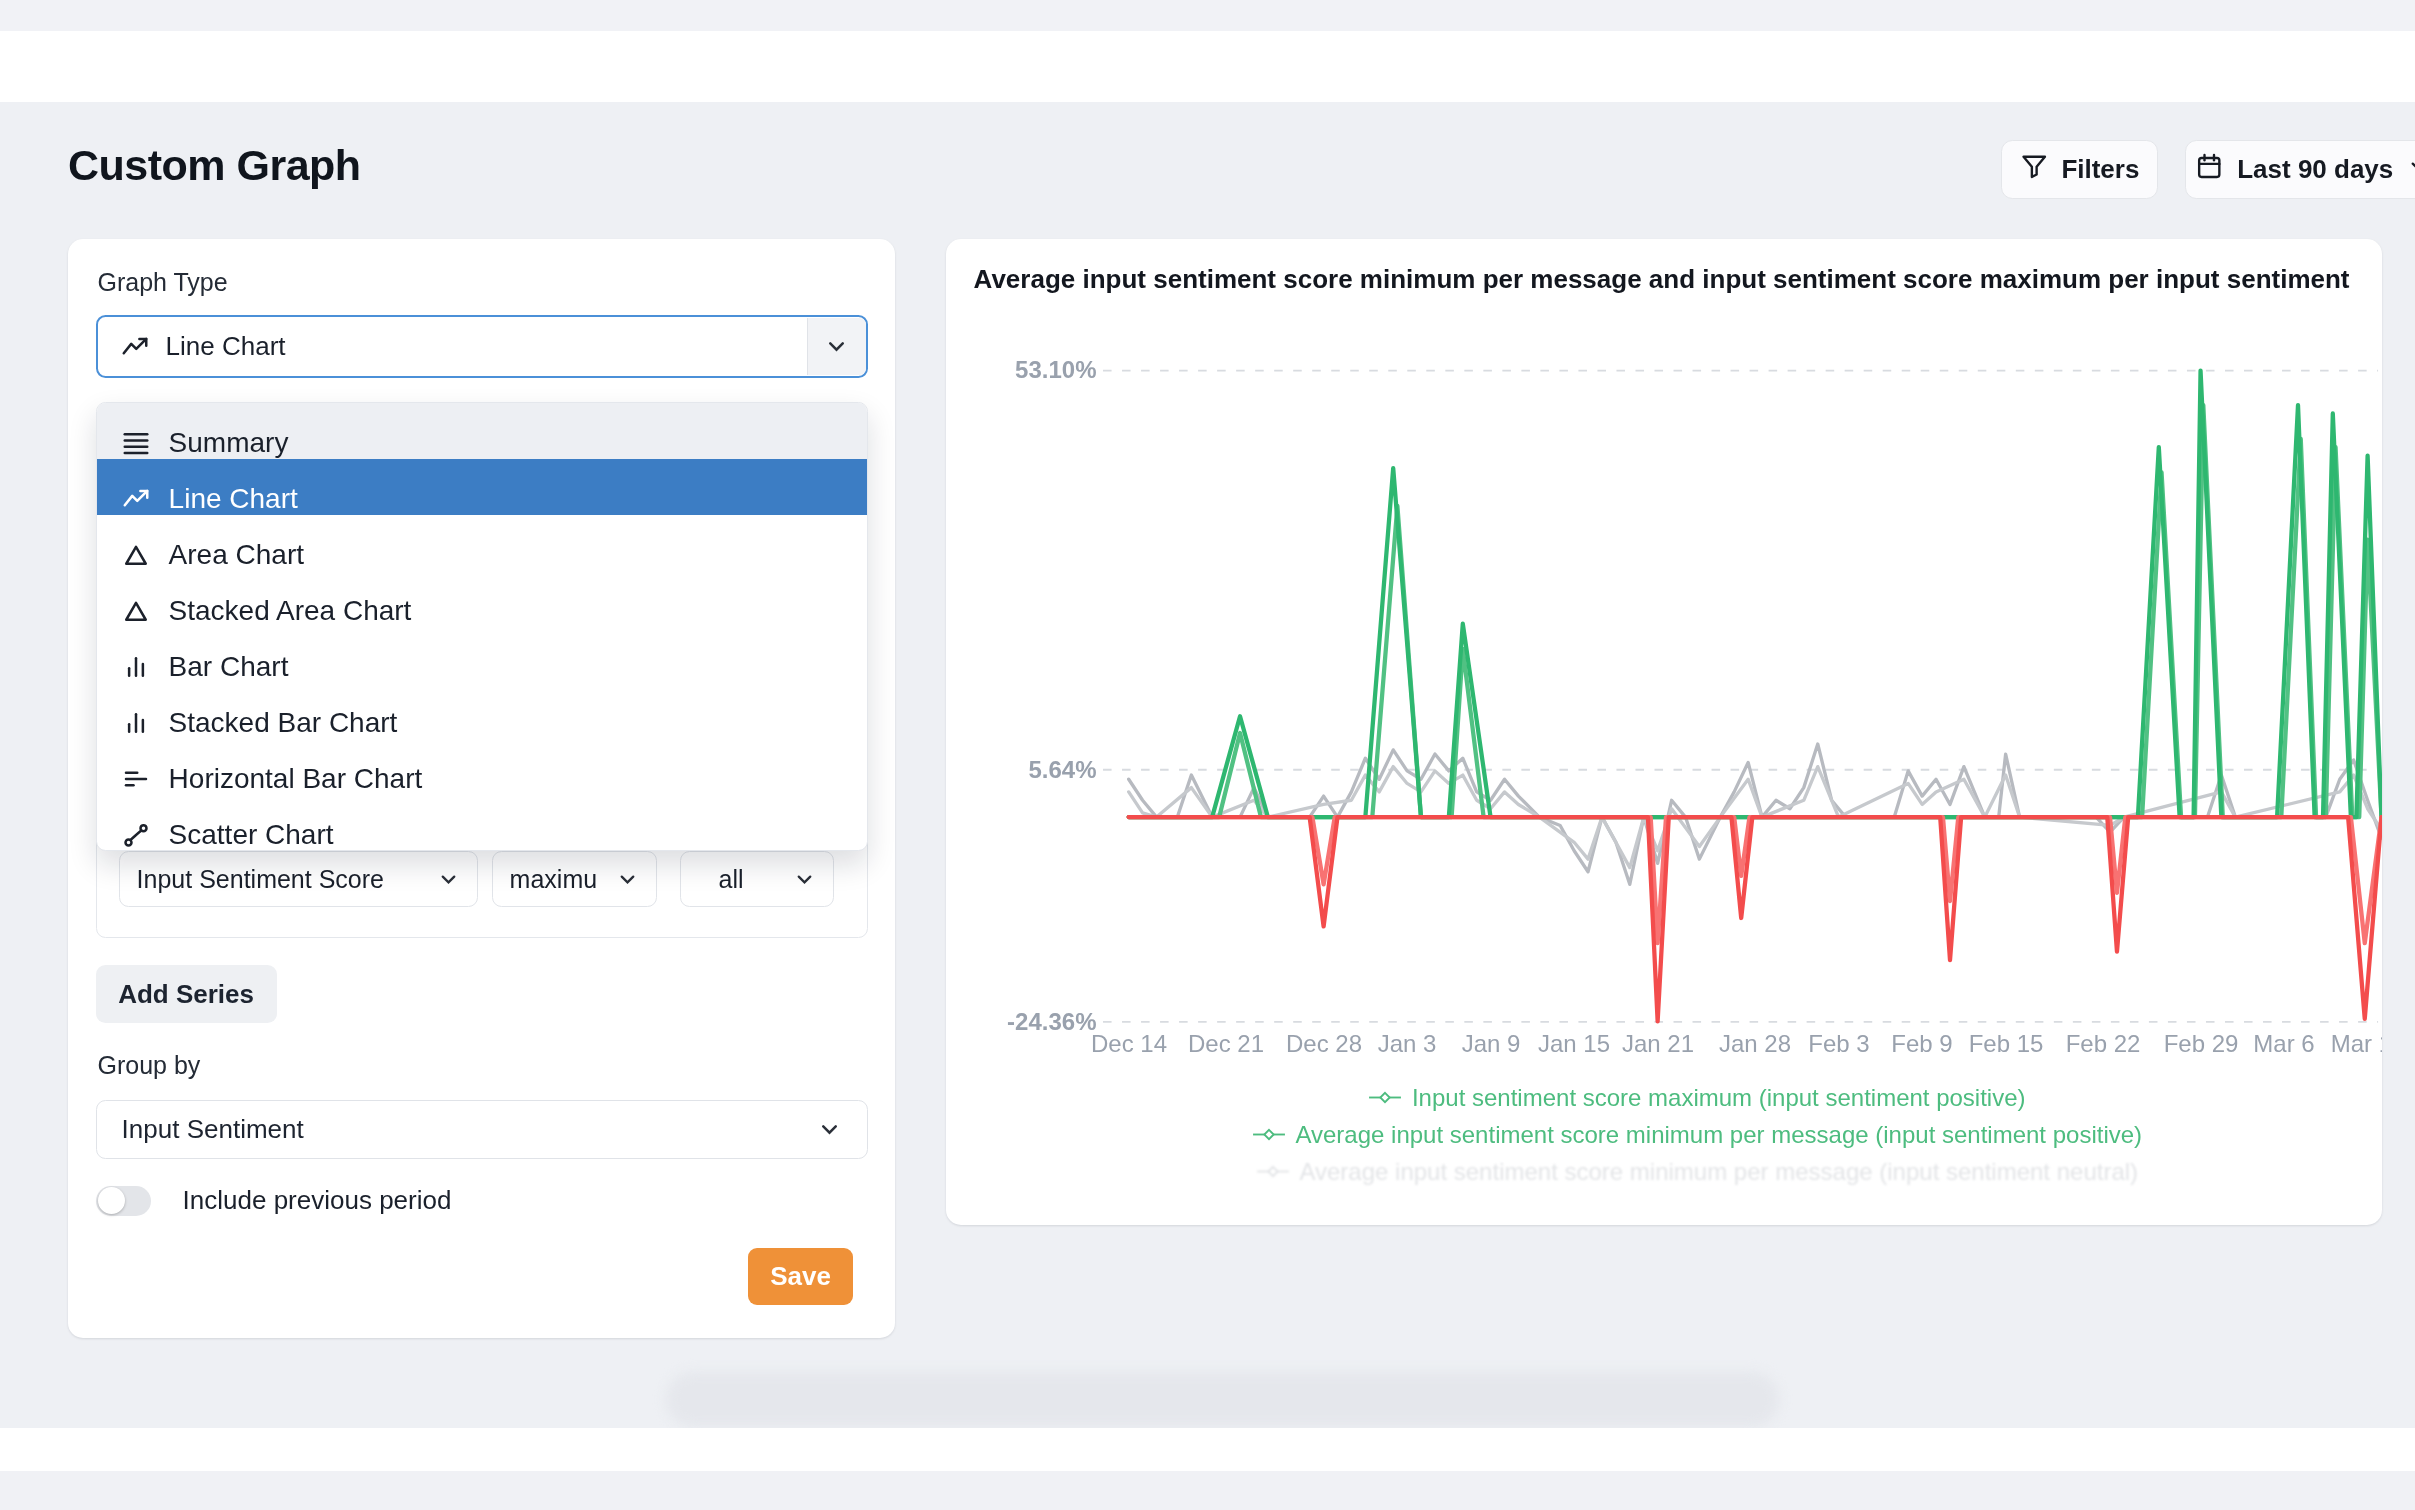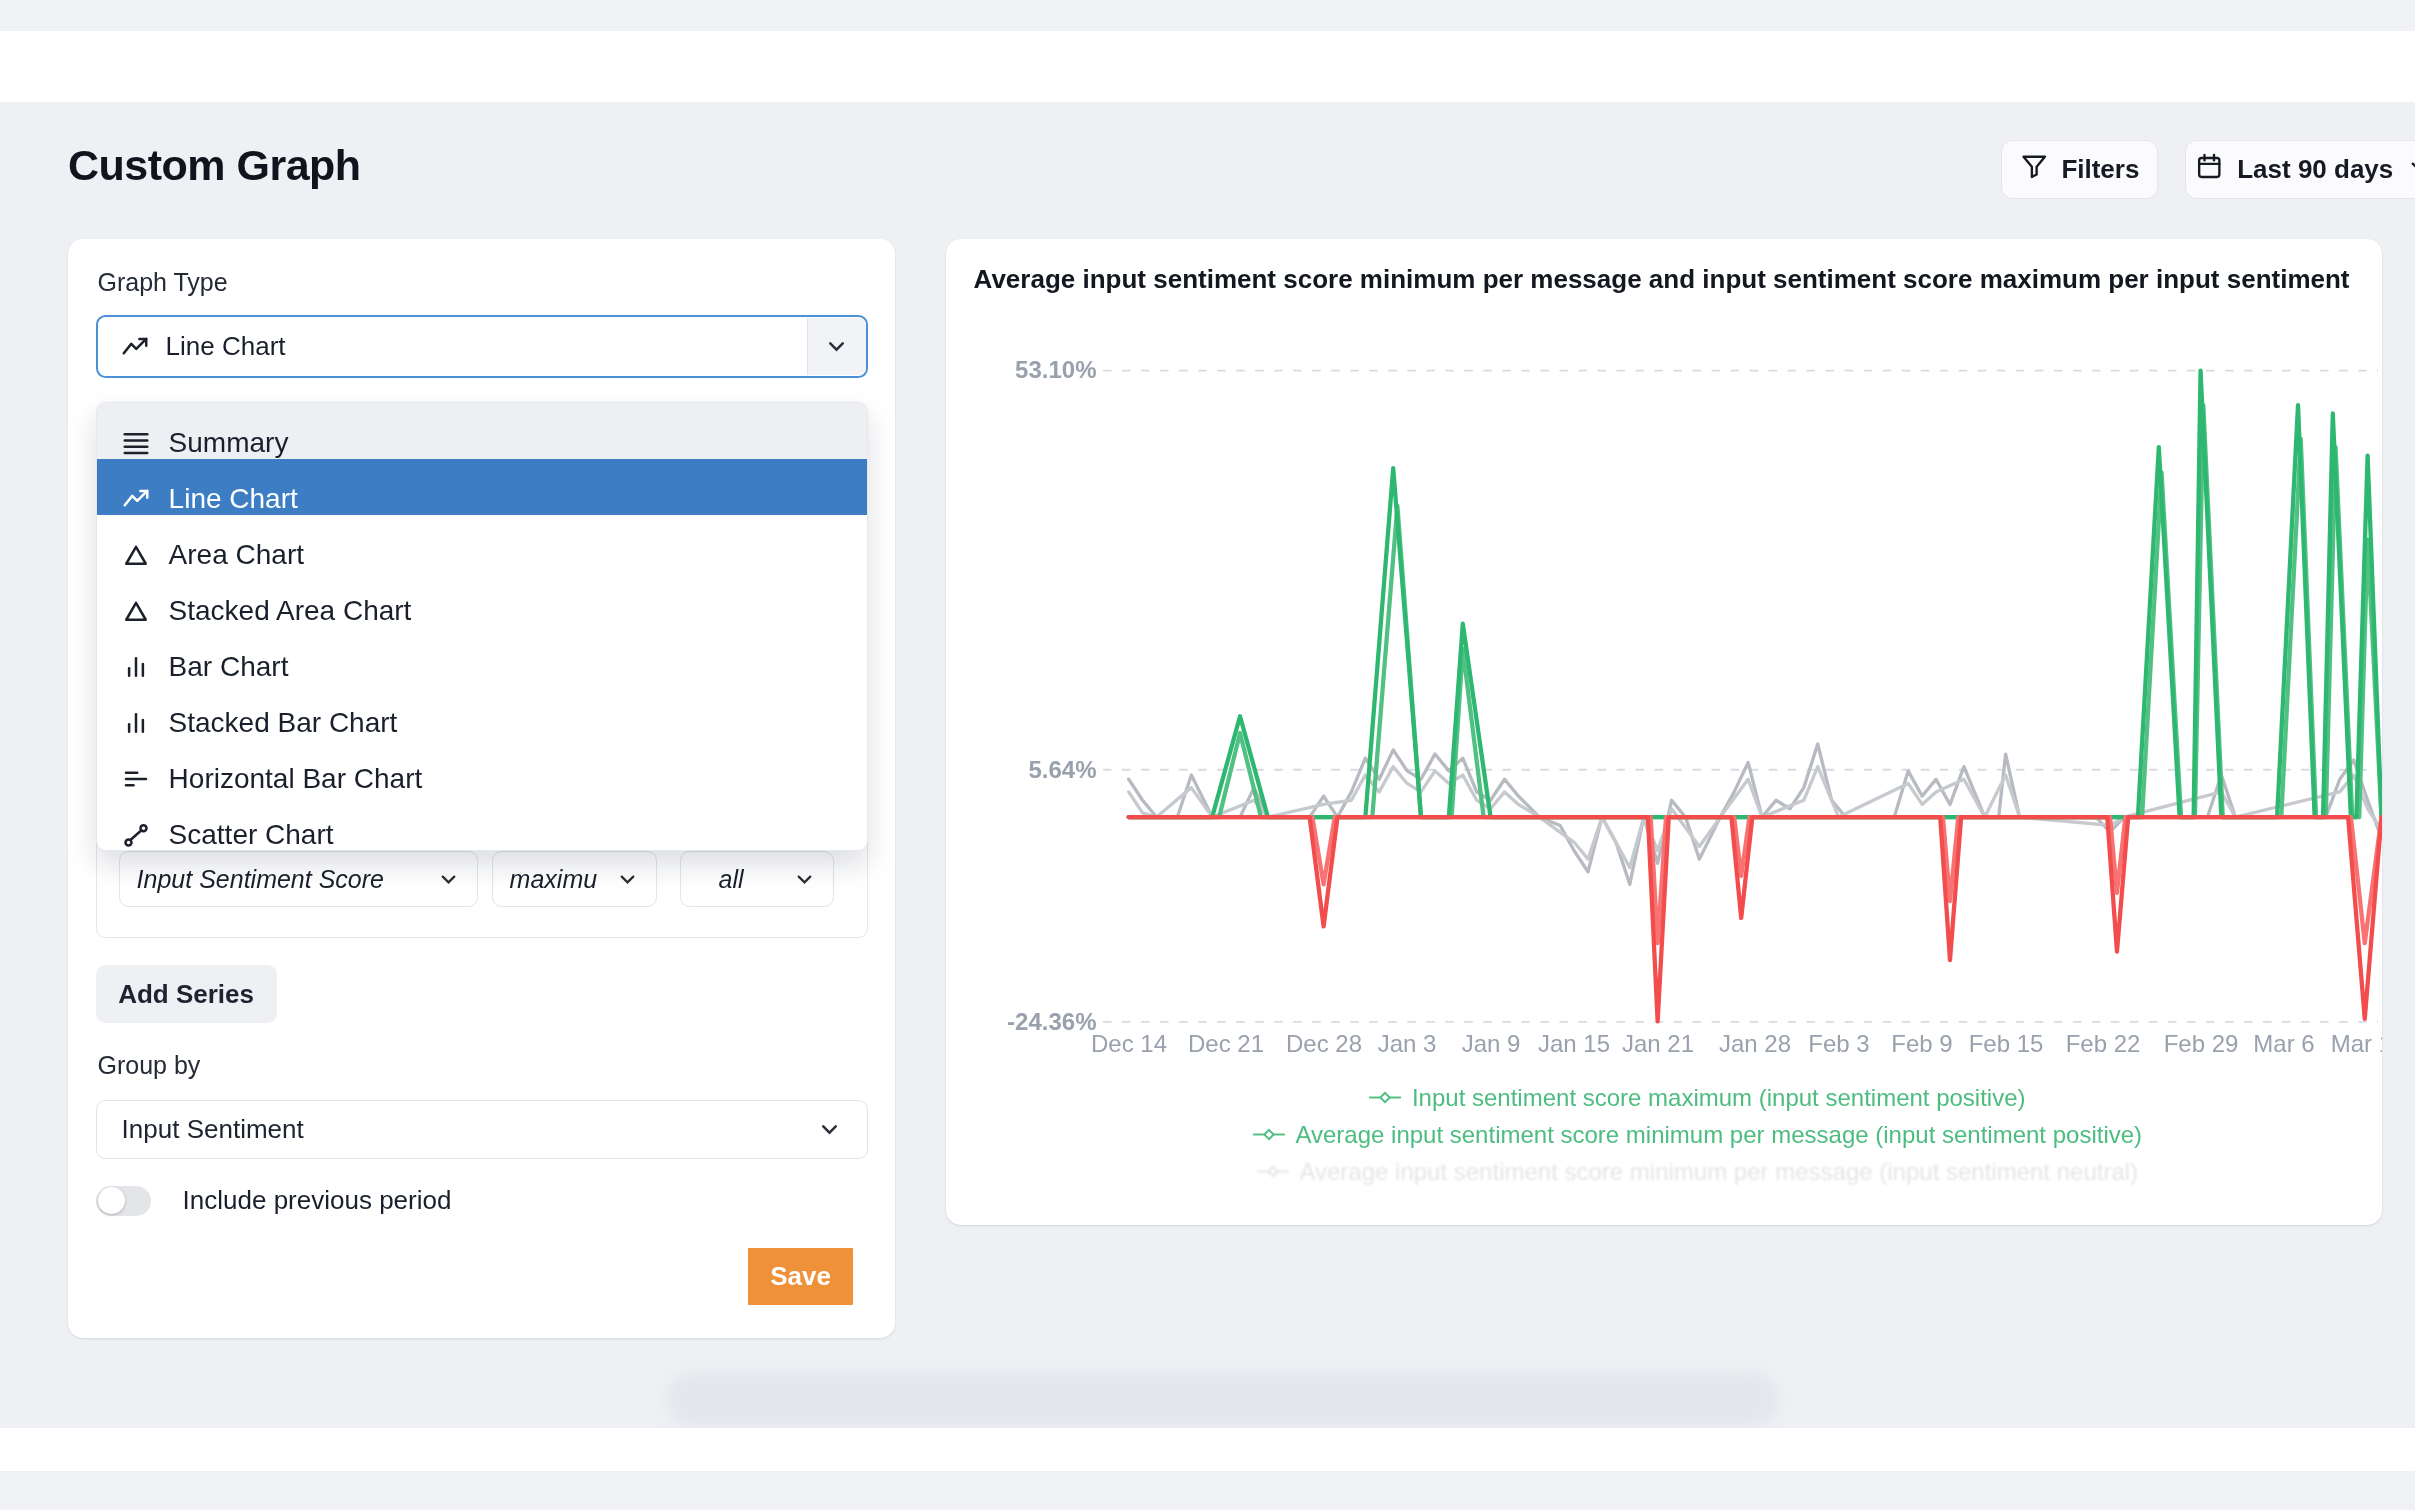--- a/index.html
+++ b/index.html
@@ -54,21 +54,21 @@
   .dd-item.selected { background:#3c7dc4; color:#fff; }
   .dd-item.selected svg * { stroke:#fff !important; }
 
   .series-box {
     position:absolute; left:27.6px; top:495px; width:772px; height:204px;
     border:1px solid #e4e7ec; border-radius:9.5px; background:#fff;
   }
   .mini-select {
     position:absolute; top:116px; height:56px; border:1px solid #e1e4e9; border-radius:9.5px;
     background:#fff; display:flex; align-items:center; font-size:25px; color:#1a202b;
-    justify-content:space-between; padding:0 17px; cursor:pointer;font-style:italic;
+    justify-content:space-between; padding:0 17px; cursor:pointer;
   }
   #sel-metric { left:22px;  width:359px; }
   #sel-agg    { left:395px; width:165px; }
   #sel-scope  { left:583px; width:154px; padding-left:38px; }
 
   .add-series {
     position:absolute; left:27.6px; top:726px; width:181px; height:58px; background:#eef0f3;
     border:none; border-radius:9.5px; font-size:26px; font-weight:600; color:#1d2430;
     font-family:inherit; cursor:pointer;
   }
@@ -76,21 +76,21 @@
     position:absolute; left:27.6px; top:861px; width:772px; height:59px; border:1px solid #e0e3e8;
     border-radius:9.5px; display:flex; align-items:center; justify-content:space-between;
     padding:0 25px; font-size:26px; cursor:pointer; background:#fff;
   }
   .toggle-row { position:absolute; left:27.6px; top:946px; display:flex; align-items:center; gap:32px; }
   .toggle { width:55px; height:30px; border-radius:15px; background:#e3e5e9; position:relative; cursor:pointer; }
   .toggle .knob { position:absolute; left:2.9px; top:1.9px; width:27px; height:27px; border-radius:50%; background:#fff; box-shadow:0 1px 2.9px rgba(0,0,0,.25); }
   .toggle-label { font-size:26px; color:#1a202b; }
   .save-btn {
     position:absolute; left:680px; top:1009px; width:105px; height:57px; background:#ef9138;
-    color:#fff; border:none; border-radius:1px; font-size:26px; font-weight:600; font-family:inherit; cursor:pointer;
+    color:#fff; border:none; border-radius:9px; font-size:26px; font-weight:600; font-family:inherit; cursor:pointer;
   }
 
   .chart-title { position:absolute; left:27.6px; top:25px; font-size:26px; font-weight:bold; color:#13171f; }
   #chart-svg { position:absolute; left:0; top:0; }
   .y-tick { position:absolute; left:28.5px; width:122px; text-align:right; font-size:24px; color:#99a1ad;font-weight:bold; }
   .x-tick { position:absolute; top:791px; width:114px; margin-left:-57px; text-align:center; font-size:24px; color:#99a1ad; }
   .legend { position:absolute; left:114px; top:840px; width:1274px; display:flex; flex-direction:column; align-items:center; }
   .legend-row { height:37px; display:flex; align-items:center; gap:9.5px; font-size:24px; cursor:pointer; }
   .legend-row.clipped { opacity:.4; filter:blur(1.1px); }
 </style>

